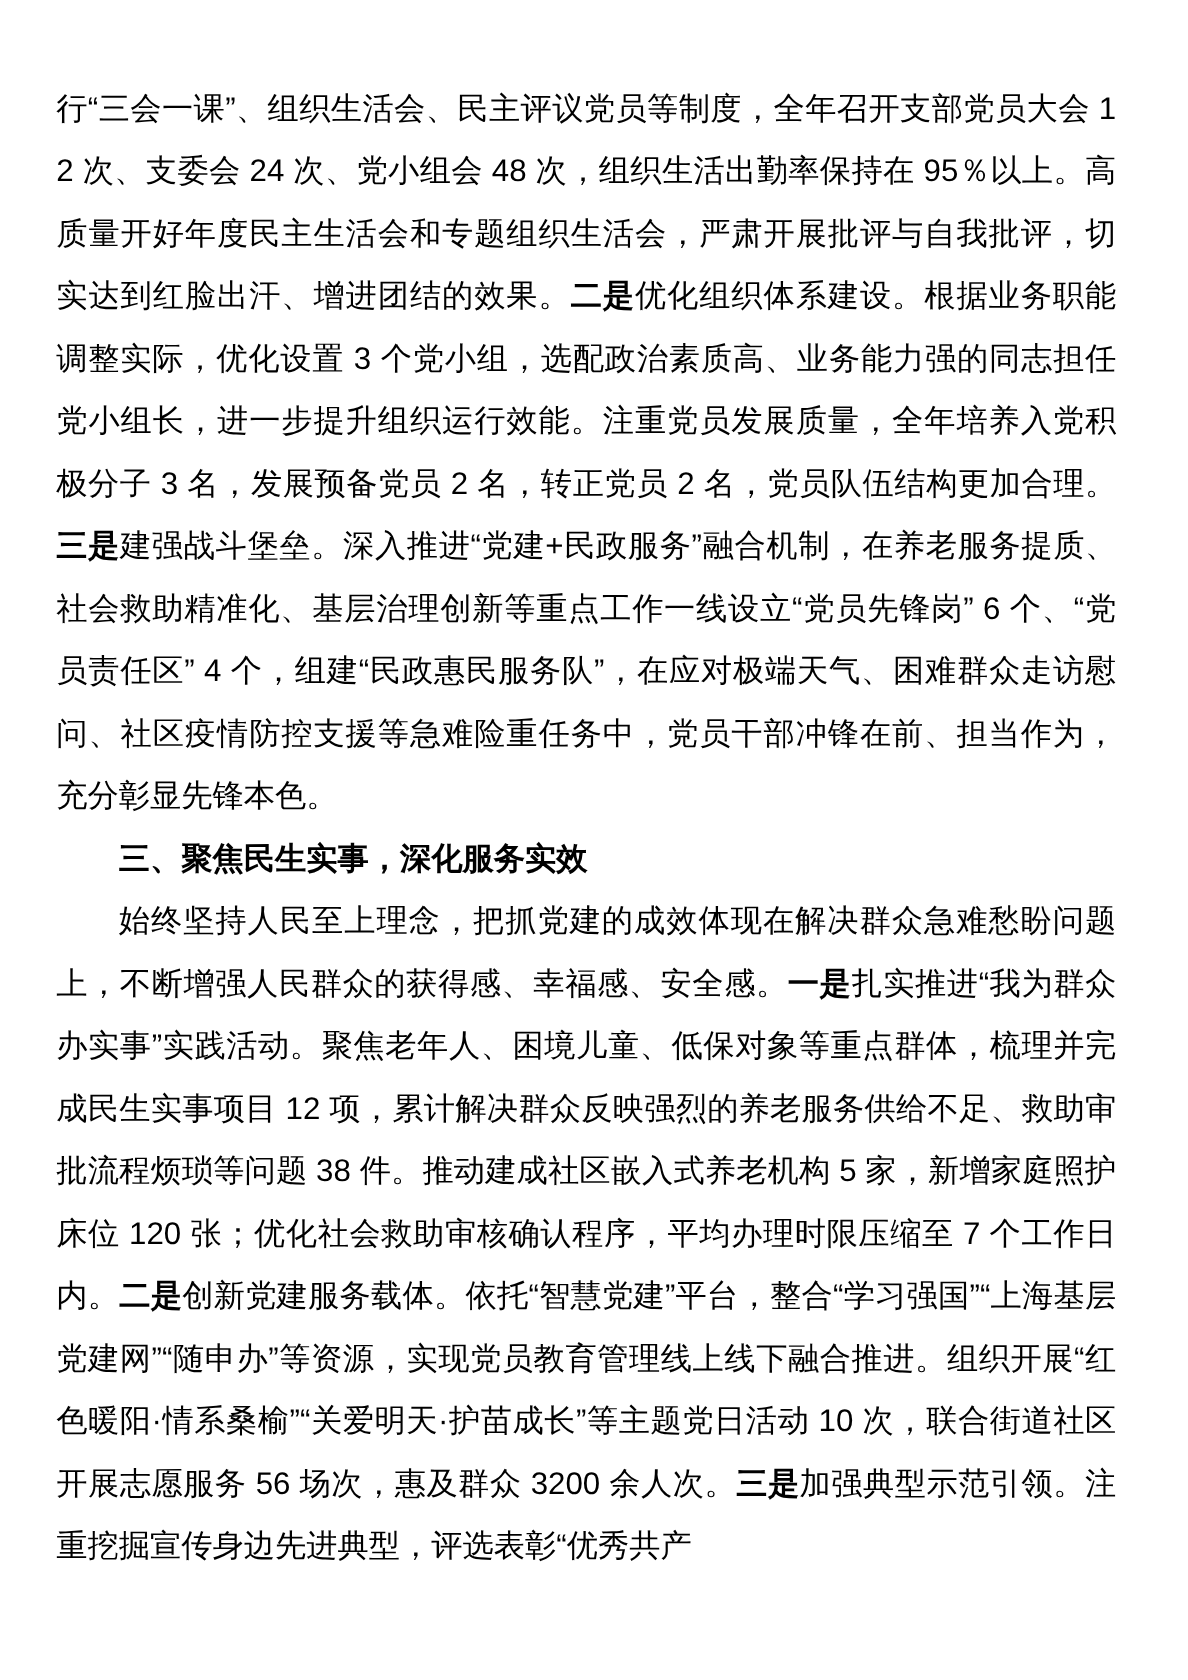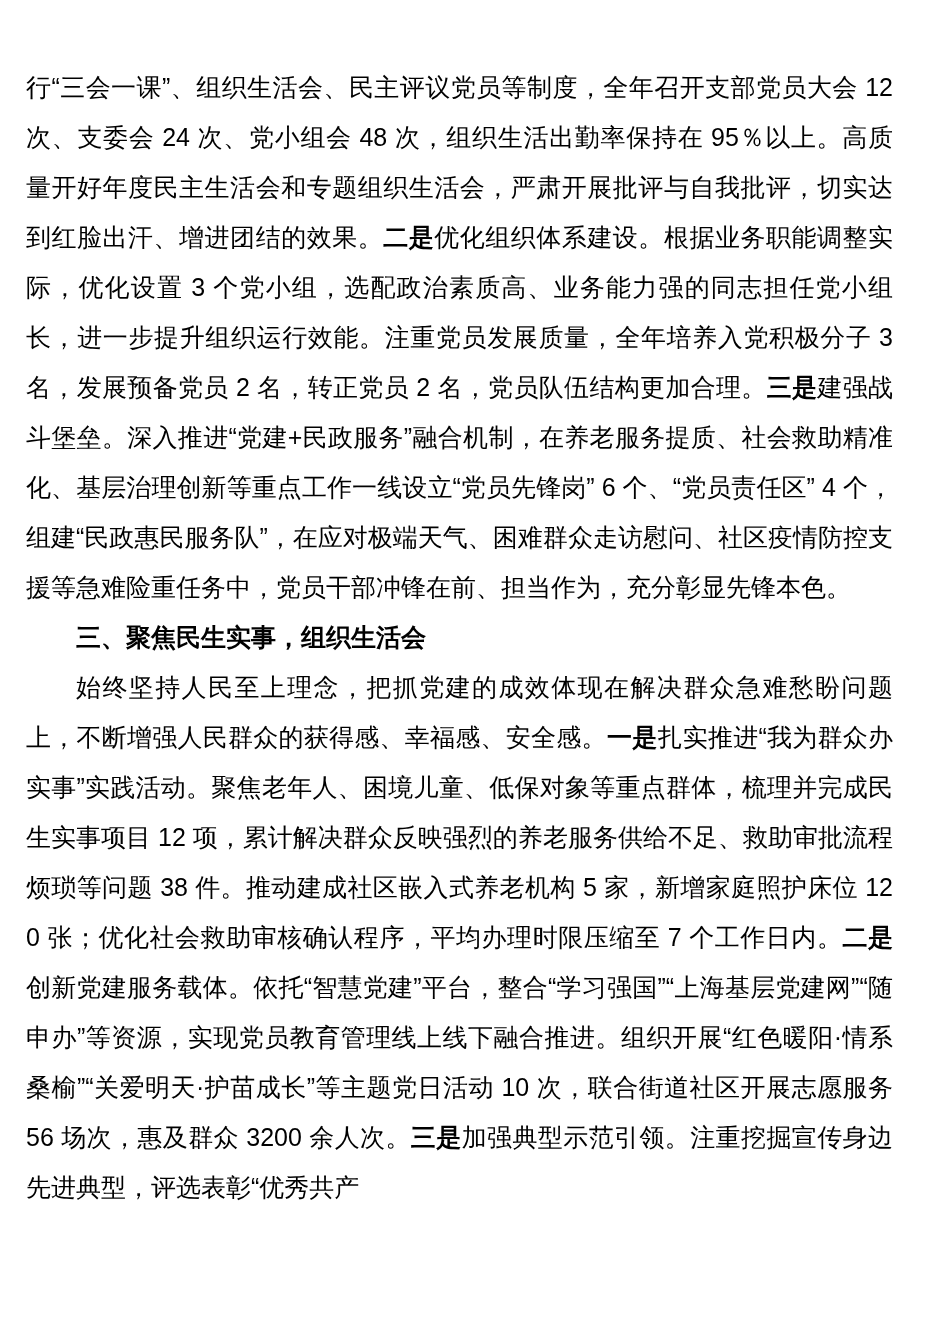--- a/index.html
+++ b/index.html
@@ -15,21 +15,21 @@
     color: #000000;
   }
   .page {
     width: 950px;
     height: 1344px;
     background: #ffffff;
     box-sizing: border-box;
   }
   .doc {
     box-sizing: border-box;
-    padding: 62px 57px 0 26px;
+    padding: 62px 57px 0 45px;
   }
   .block {
     margin: 0;
     font-size: 25px;
     line-height: 50px;
     text-align: justify;
     font-weight: normal;
     word-break: break-all;
   }
   .indent {
@@ -38,16 +38,16 @@
   .bold {
     font-weight: bold;
   }
 </style>
 </head>
 <body style="background: rgb(255, 255, 255); color: rgb(0, 0, 0);">
 
 <div class="page">
   <div class="doc">
     <p class="block"><span>行“三会一课”、组织生活会、民主评议党员等制度，全年召开支部党员大会 12 次、支委会 24 次、党小组会 48 次，组织生活出勤率保持在 95％以上。高质量开好年度民主生活会和专题组织生活会，严肃开展批评与自我批评，切实达到红脸出汗、增进团结的效果。</span><span class="bold">二是</span><span>优化组织体系建设。根据业务职能调整实际，优化设置 3 个党小组，选配政治素质高、业务能力强的同志担任党小组长，进一步提升组织运行效能。注重党员发展质量，全年培养入党积极分子 3 名，发展预备党员 2 名，转正党员 2 名，党员队伍结构更加合理。</span><span class="bold">三是</span><span>建强战斗堡垒。深入推进“党建+民政服务”融合机制，在养老服务提质、社会救助精准化、基层治理创新等重点工作一线设立“党员先锋岗” 6 个、“党员责任区” 4 个，组建“民政惠民服务队”，在应对极端天气、困难群众走访慰问、社区疫情防控支援等急难险重任务中，党员干部冲锋在前、担当作为，充分彰显先锋本色。</span></p>
-    <h3 class="block indent"><span class="bold">三、聚焦民生实事，组织生活会</span></h3>
+    <h3 class="block indent"><span class="bold">三、聚焦民生实事，深化服务实效</span></h3>
     <p class="block indent"><span>始终坚持人民至上理念，把抓党建的成效体现在解决群众急难愁盼问题上，不断增强人民群众的获得感、幸福感、安全感。</span><span class="bold">一是</span><span>扎实推进“我为群众办实事”实践活动。聚焦老年人、困境儿童、低保对象等重点群体，梳理并完成民生实事项目 12 项，累计解决群众反映强烈的养老服务供给不足、救助审批流程烦琐等问题 38 件。推动建成社区嵌入式养老机构 5 家，新增家庭照护床位 120 张；优化社会救助审核确认程序，平均办理时限压缩至 7 个工作日内。</span><span class="bold">二是</span><span>创新党建服务载体。依托“智慧党建”平台，整合“学习强国”“上海基层党建网”“随申办”等资源，实现党员教育管理线上线下融合推进。组织开展“红色暖阳·情系桑榆”“关爱明天·护苗成长”等主题党日活动 10 次，联合街道社区开展志愿服务 56 场次，惠及群众 3200 余人次。</span><span class="bold">三是</span><span>加强典型示范引领。注重挖掘宣传身边先进典型，评选表彰“优秀共产</span></p>
   </div>
 </div>
 
 </body></html>

